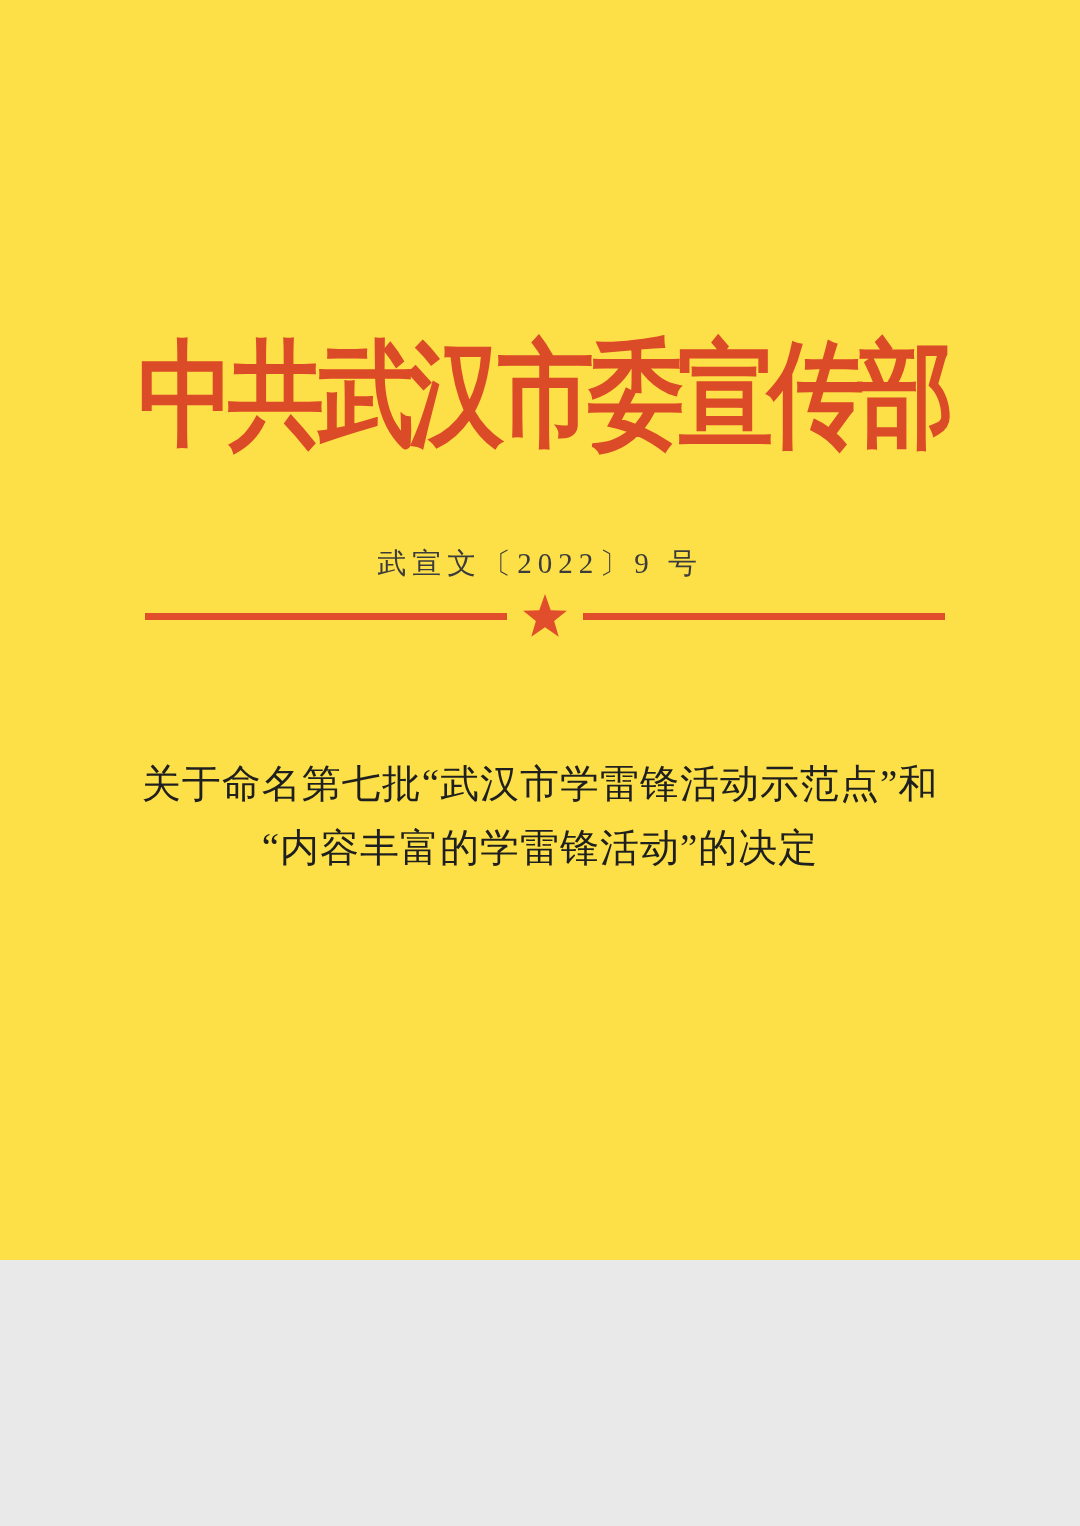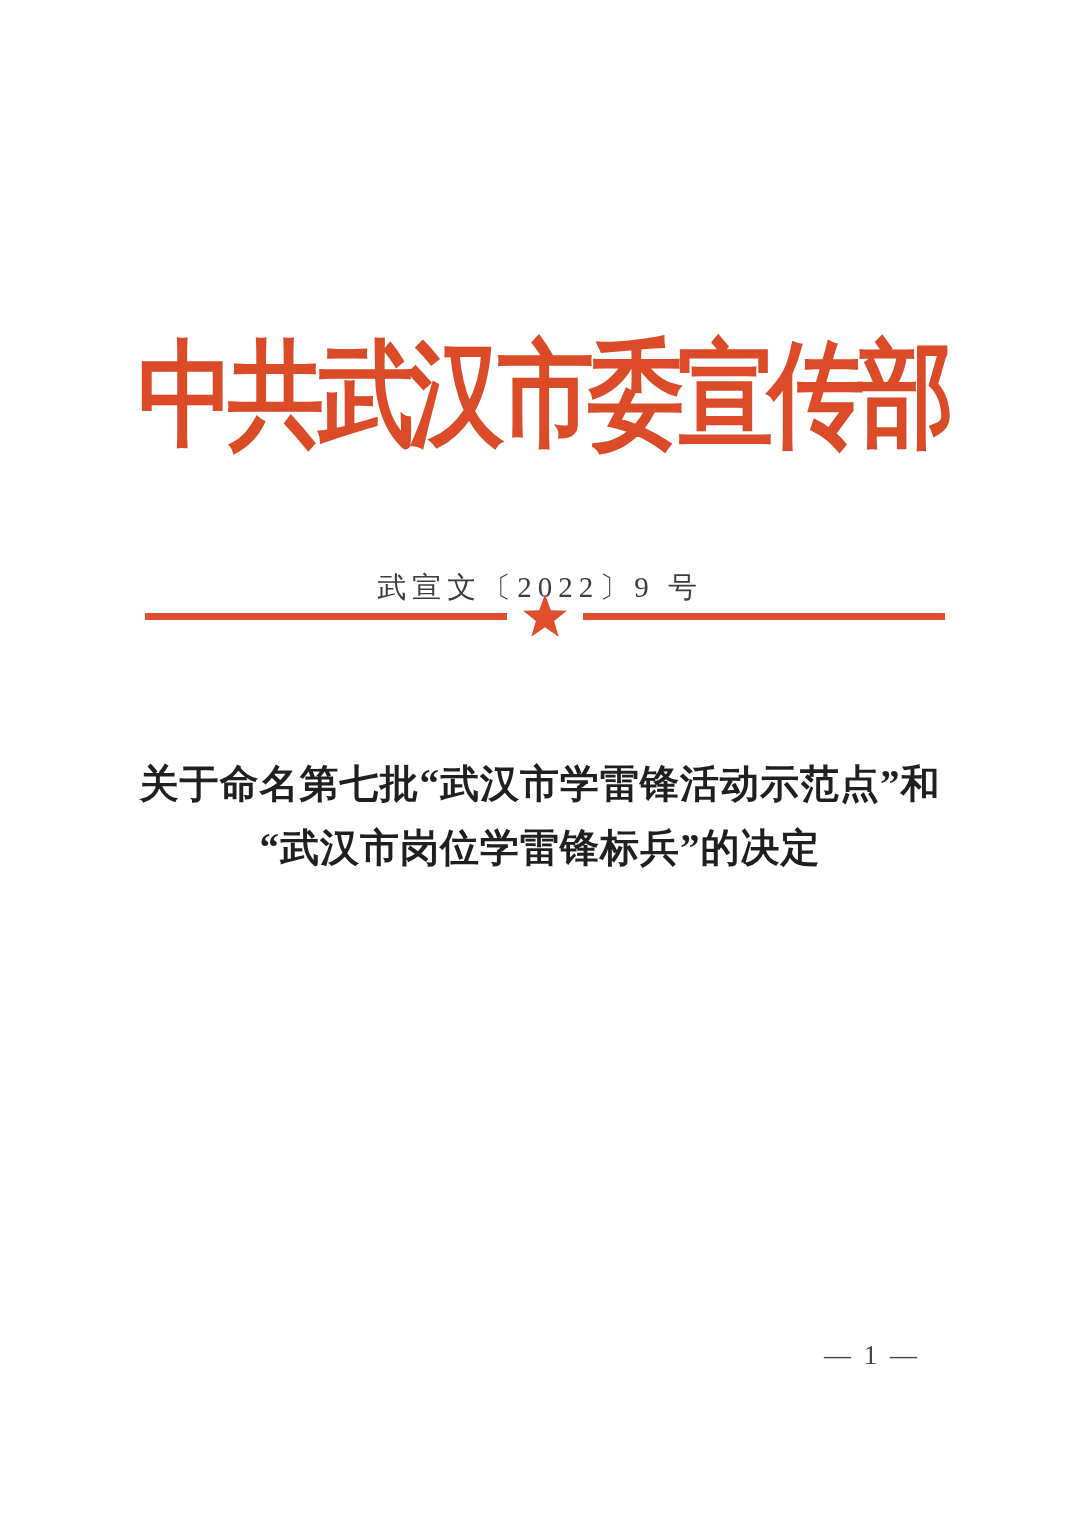--- a/index.html
+++ b/index.html
@@ -1,22 +1,22 @@
 <!DOCTYPE html>
 <html lang="zh"><head>
 <meta charset="utf-8">
 <style>
   * { margin: 0; padding: 0; box-sizing: border-box; }
   html, body { background: #e9e9e9; }
   .page {
     position: relative;
     width: 1080px;
-    height: 1526px;
+    height: 1260px;
     margin: 0 auto;
-    background: #ffffff;
+    background: #fde047;
     overflow: hidden;
     font-family: "Liberation Serif", "DejaVu Serif", serif;
     color: #333333;
   }
   
   .masthead {
     position: absolute;
     top: 326px;
     left: 0;
     right: 0;
@@ -35,21 +35,20 @@
   .doc-number {
     position: absolute;
     top: 544px;
     left: 0;
     right: 0;
     text-align: center;
     font-size: 29px;
     letter-spacing: 6px;
     color: #3c3c3c;
     white-space: nowrap;
-    margin-top: 24px;
   }
   
   .divider {
     position: absolute;
     top: 592px;
     left: 145px;
     width: 800px;
     height: 48px;
     display: flex;
     align-items: center;
@@ -66,21 +65,21 @@
     flex: 0 0 auto;
   }
   
   .doc-title {
     position: absolute;
     top: 752px;
     left: 0;
     right: 0;
     text-align: center;
     font-size: 39px;
-    font-weight: bold;
+    font-weight: normal;
     color: #1f1f1f;
     line-height: 64px;
     letter-spacing: 1px;
   }
   
   .body-text {
     position: absolute;
     top: 928px;
     left: 145px;
     width: 806px;
@@ -115,19 +114,19 @@
   <div class="divider">
     <div class="divider-line"></div>
     <svg class="divider-star" viewBox="0 0 50 50" aria-hidden="true">
       <polygon points="25,2 31,18.9 47.8,19.6 34.5,30.1 39.3,46.6 25,36.8 10.7,46.6 15.5,30.1 2.2,19.6 19,18.9" fill="#e04e2c"></polygon>
     </svg>
     <div class="divider-line"></div>
   </div>
 
   <div class="doc-title">
     <div>关于命名第七批“武汉市学雷锋活动示范点”和</div>
-    <div>“武汉市岗位学雷锋标兵”的决定</div>
+    <div>“内容丰富的学雷锋活动”的决定</div>
   </div>
 
 
   <div class="page-number">— 1 —</div>
 
 </div>
 
 </body></html>

